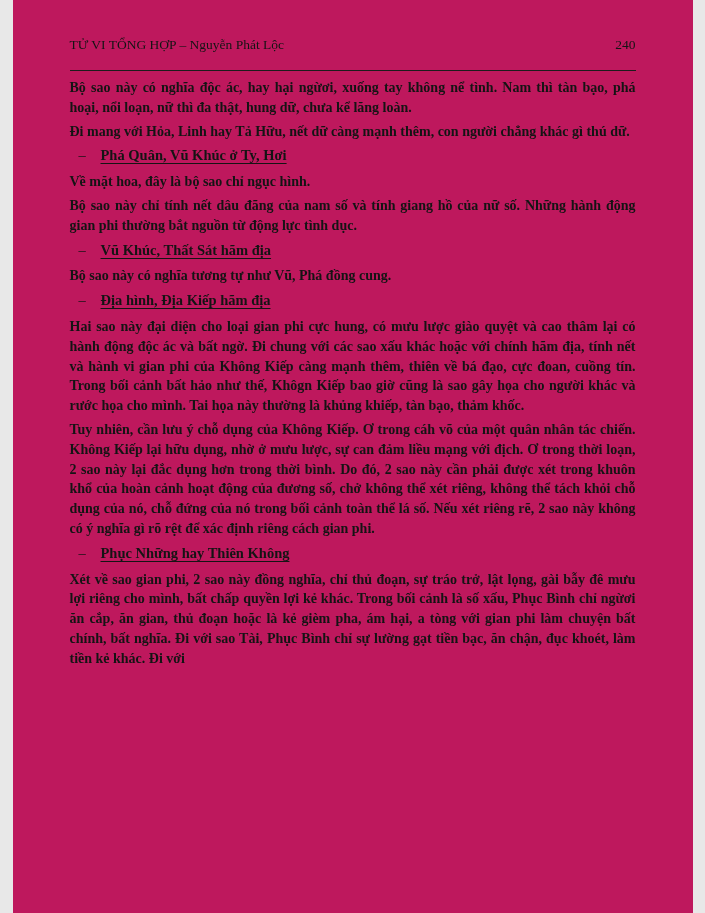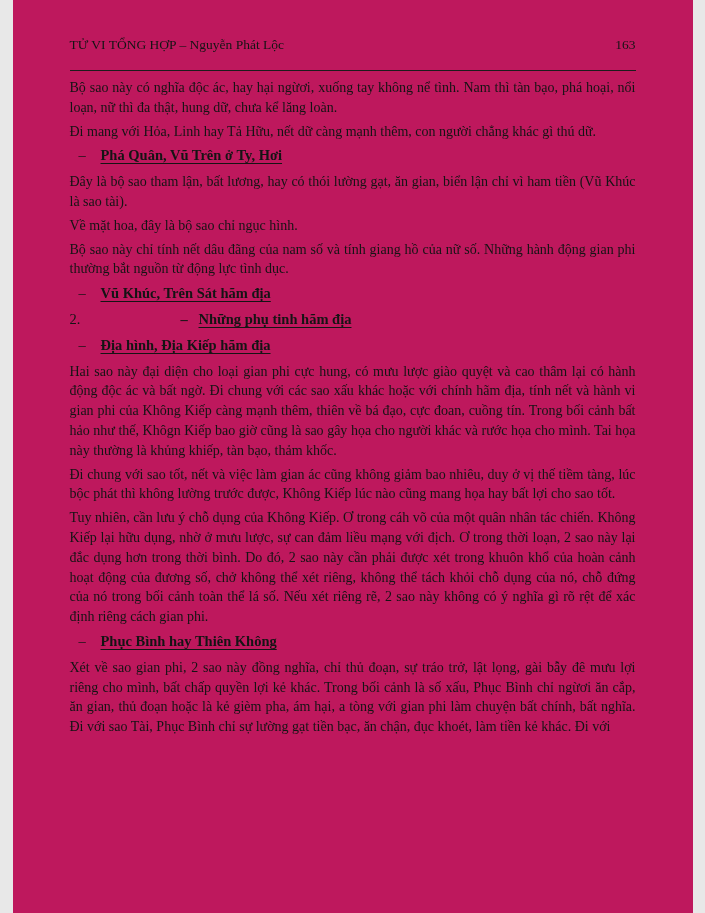--- a/index.html
+++ b/index.html
@@ -34,20 +34,21 @@
     margin: 16px 0 7px 0;
   }
   .content {
     font-size: 14px;
     line-height: 19.8px;
   }
   .content p {
     margin: 0 0 4px 0;
     text-align: justify;
     text-justify: inter-word;
+    font-weight: bold;
   }
   .content p:last-child { margin-bottom: 0; }
   .sec-heading {
     margin: 5px 0 6px 0;
     font-weight: bold;
     font-size: 14.5px;
     padding-left: 9px;
   }
   .sec-heading .dash {
     display: inline-block;
@@ -79,58 +80,54 @@
     text-underline-offset: 3px;
     text-decoration-thickness: 1.4px;
   }
 </style>
 </head>
 <body>
 
 <div class="page">
   <div class="header">
     <span class="book-title">TỬ VI TỔNG HỢP – Nguyễn Phát Lộc</span>
-    <span class="page-number">163</span>
+    <span class="page-number">240</span>
   </div>
   <hr class="divider">
   <div class="content">
   <p>Bộ sao này có nghĩa độc ác, hay hại ngừơi, xuống tay không nể tình. Nam thì tàn bạo, phá hoại, nổi loạn, nữ thì đa thật, hung dữ, chưa kể lăng loàn.</p>
 
   <p>Đi mang với Hỏa, Linh hay Tả Hữu, nết dữ càng mạnh thêm, con người chẳng khác gì thú dữ.</p>
 
   <div class="sec-heading">
-    <span class="dash">–</span><span class="label">Phá Quân, Vũ Trên ở Ty, Hơi</span>
+    <span class="dash">–</span><span class="label">Phá Quân, Vũ Khúc ở Ty, Hơi</span>
   </div>
 
-  <p>Đây là bộ sao tham lận, bất lương, hay có thói lường gạt, ăn gian, biển lận chỉ vì ham tiền (Vũ Khúc là sao tài).</p>
 
 
   <p>Về mặt hoa, đây là bộ sao chỉ ngục hình.</p>
 
   <p>Bộ sao này chỉ tính nết dâu đãng của nam số và tính giang hồ của nữ số. Những hành động gian phi thường bắt nguồn từ động lực tình dục.</p>
 
   <div class="sec-heading">
-    <span class="dash">–</span><span class="label">Vũ Khúc, Trên Sát hãm địa</span>
+    <span class="dash">–</span><span class="label">Vũ Khúc, Thất Sát hãm địa</span>
   </div>
 
+  <p>Bộ sao này có nghĩa tương tự như Vũ, Phá đồng cung.</p>
 
 
-  <div class="num-heading">
-    <span class="num">2.</span><span class="dash">–</span><span class="label">Những phụ tinh hãm địa</span>
-  </div>
 
   <div class="sec-heading">
     <span class="dash">–</span><span class="label">Địa hình, Địa Kiếp hãm địa</span>
   </div>
 
   <p>Hai sao này đại diện cho loại gian phi cực hung, có mưu lược giào quyệt và cao thâm lại có hành động độc ác và bất ngờ. Đi chung với các sao xấu khác hoặc với chính hãm địa, tính nết và hành vi gian phi của Không Kiếp càng mạnh thêm, thiên về bá đạo, cực đoan, cuồng tín. Trong bối cảnh bất hảo như thế, Khôgn Kiếp bao giờ cũng là sao gây họa cho người khác và rước họa cho mình. Tai họa này thường là khủng khiếp, tàn bạo, thảm khốc.</p>
 
-  <p>Đi chung với sao tốt, nết và việc làm gian ác cũng không giảm bao nhiêu, duy ở vị thế tiềm tàng, lúc bộc phát thì không lường trước được, Không Kiếp lúc nào cũng mang họa hay bất lợi cho sao tốt.</p>
 
   <p>Tuy nhiên, cần lưu ý chỗ dụng của Không Kiếp. Ơ trong cáh võ của một quân nhân tác chiến. Không Kiếp lại hữu dụng, nhờ ở mưu lược, sự can đảm liều mạng với địch. Ơ trong thời loạn, 2 sao này lại đắc dụng hơn trong thời bình. Do đó, 2 sao này cần phải được xét trong khuôn khổ của hoàn cảnh hoạt động của đương số, chở không thể xét riêng, không thể tách khỏi chỗ dụng của nó, chỗ đứng của nó trong bối cảnh toàn thể lá số. Nếu xét riêng rẽ, 2 sao này không có ý nghĩa gì rõ rệt để xác định riêng cách gian phi.</p>
 
   <div class="sec-heading">
-    <span class="dash">–</span><span class="label">Phục Bình hay Thiên Không</span>
+    <span class="dash">–</span><span class="label">Phục Những hay Thiên Không</span>
   </div>
 
   <p>Xét về sao gian phi, 2 sao này đồng nghĩa, chỉ thủ đoạn, sự tráo trở, lật lọng, gài bẫy đê mưu lợi riêng cho mình, bất chấp quyền lợi kẻ khác. Trong bối cảnh là số xấu, Phục Bình chỉ ngừơi ăn cắp, ăn gian, thủ đoạn hoặc là kẻ gièm pha, ám hại, a tòng với gian phi làm chuyện bất chính, bất nghĩa. Đi với sao Tài, Phục Bình chỉ sự lường gạt tiền bạc, ăn chận, đục khoét, làm tiền kẻ khác. Đi với</p>
 </div>
 </div>
 
 </body></html>

